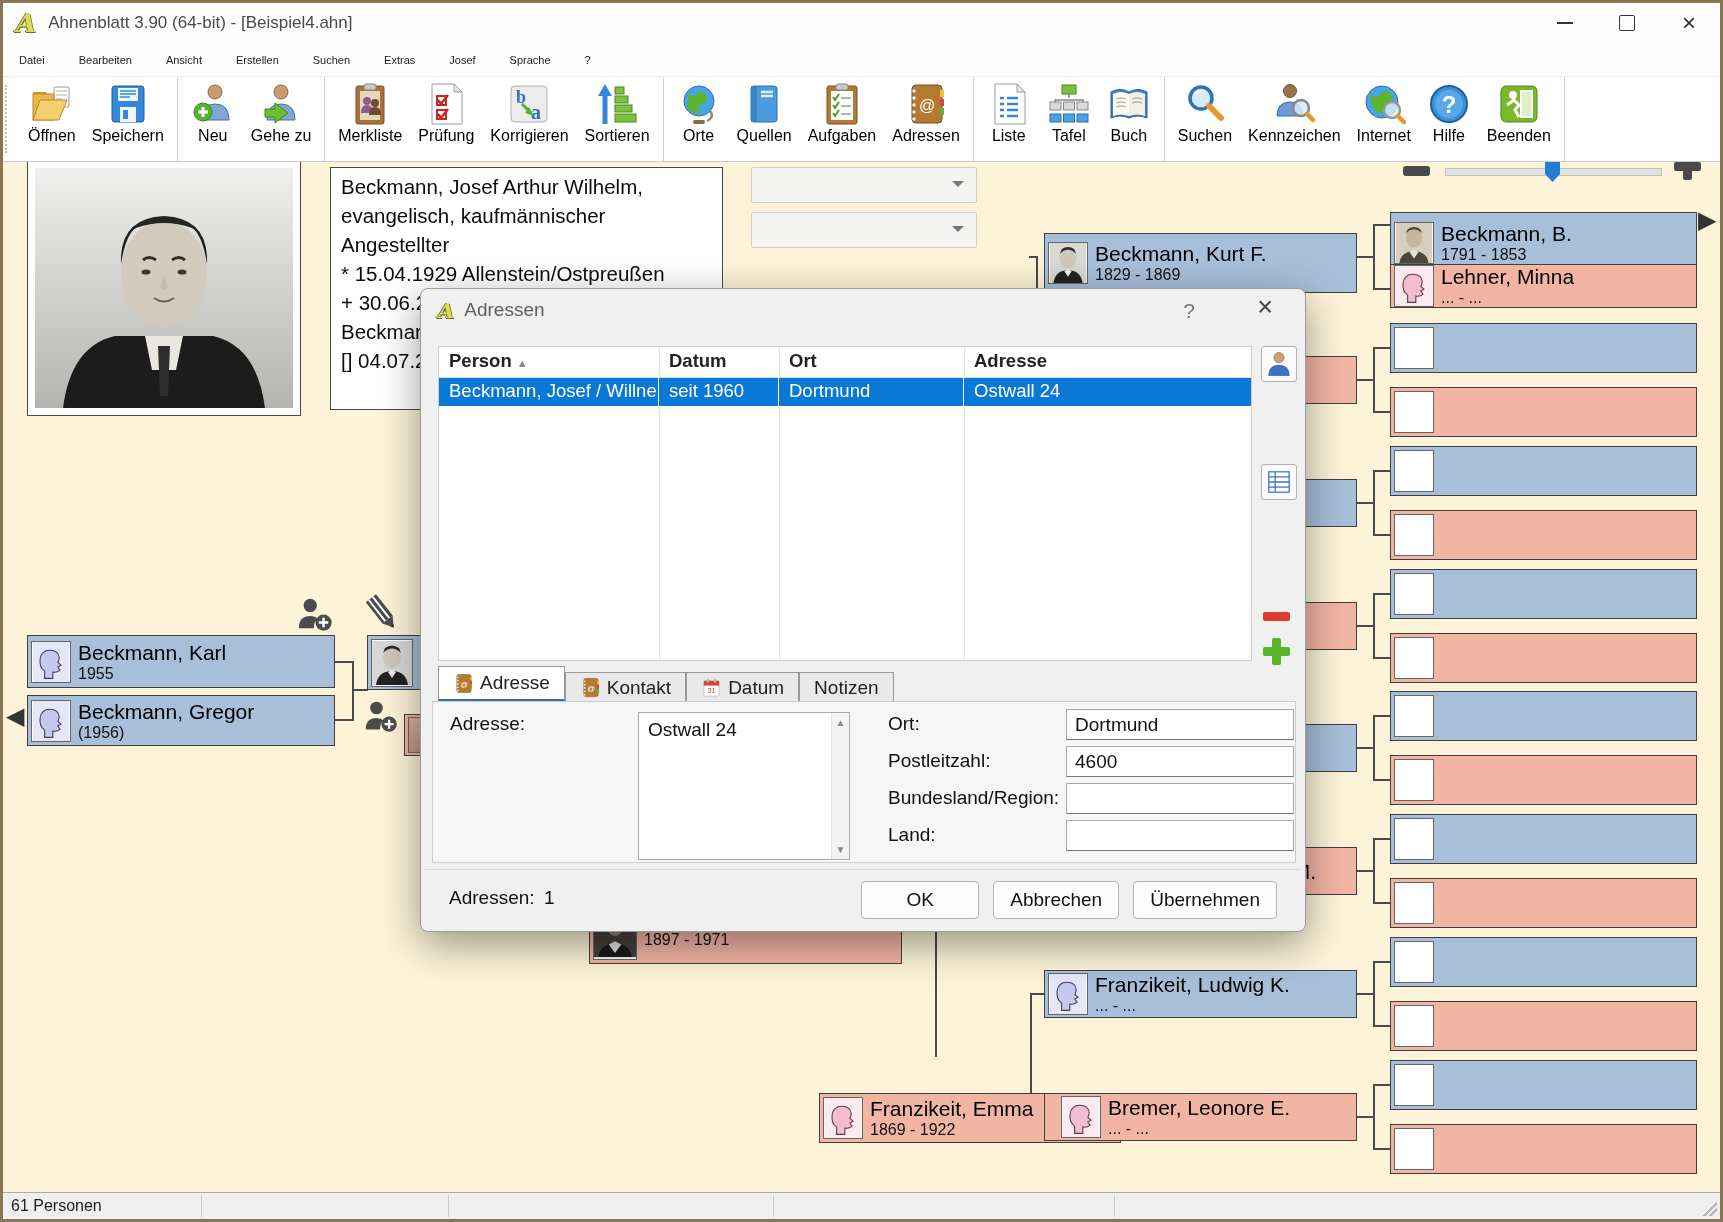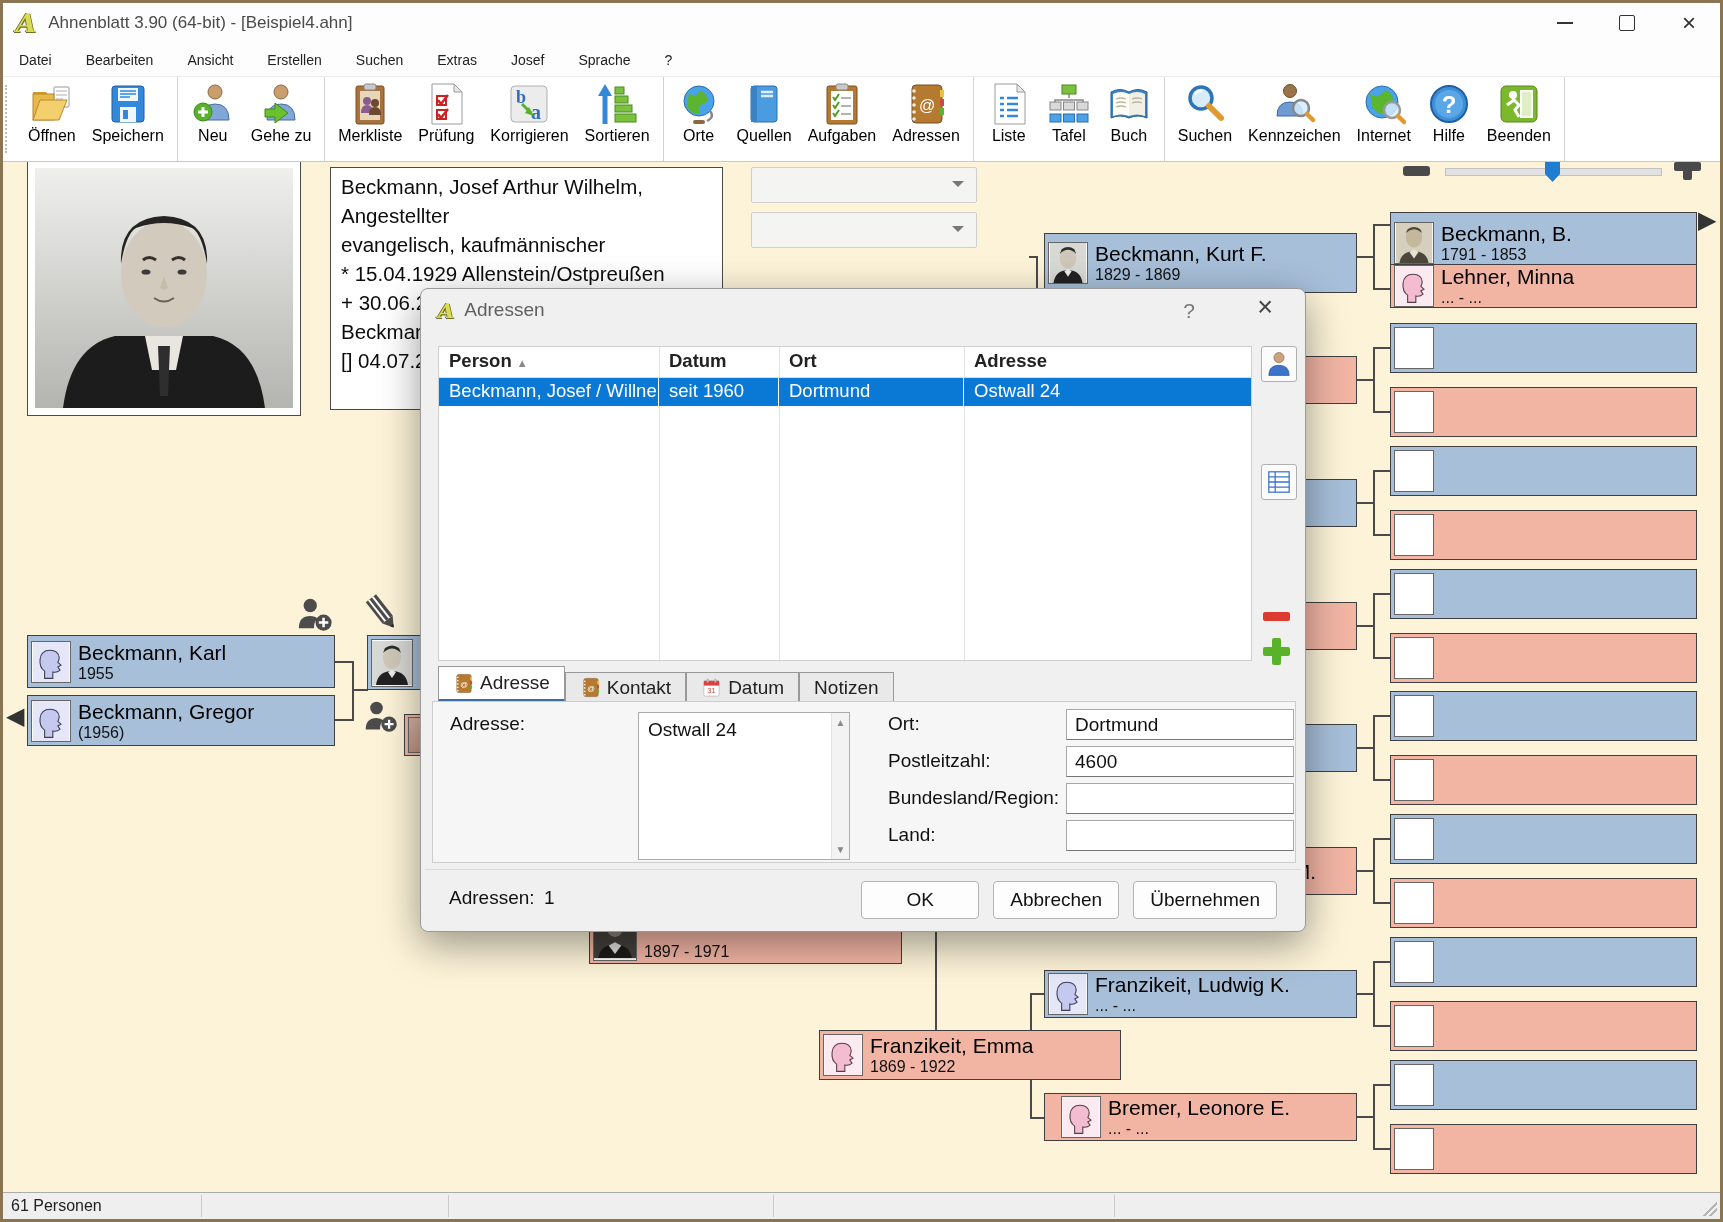--- a/index.html
+++ b/index.html
@@ -12,21 +12,21 @@
     display:flex;align-items:center;}
   .ahn-logo{font-family:"DejaVu Serif",serif;font-style:italic;font-weight:bold;color:#d9dc52;
     text-shadow:1px 1px 0 #6f6f24,-1px 0 0 #6f6f24,0 1px 0 #556;font-size:26px;line-height:1;}
   .title-text{font-size:17px;color:#4a4a4a;margin-left:12px;}
   .win-controls{margin-left:auto;display:flex;align-items:center;height:100%;}
   .win-btn{width:62px;height:100%;display:flex;align-items:center;justify-content:center;color:#333;}
   .min-glyph{width:16px;height:2px;background:#333;}
   .max-glyph{width:14px;height:14px;border:1.6px solid #333;border-radius:2px;}
   .close-glyph{font-size:24px;line-height:1;}
   .menubar{position:absolute;left:3px;top:43px;right:3px;height:33px;background:#fdfdfd;z-index:60;
-    display:flex;align-items:center;gap:34px;padding-left:16px;font-size:14px;color:#222;}
+    display:flex;align-items:center;gap:34px;padding-left:16px;font-size:11px;color:#222;}
   .menu-item{cursor:default;}
   .toolbar{position:absolute;left:3px;top:76px;right:3px;height:84px;background:#fff;z-index:60;
     border-top:1px solid #ececec;border-bottom:1px solid #c9c9c9;display:flex;align-items:stretch;}
   .tb-grip{width:6px;margin:8px 2px;border-left:2px dotted #bbb;}
   .tb-group{display:flex;align-items:stretch;padding:0 5px;}
   .tb-group + .tb-group{border-left:1px solid #d2d2d2;}
   .tb-group:last-child{border-right:1px solid #d2d2d2;}
   .tb-btn{display:flex;flex-direction:column;align-items:center;justify-content:flex-start;
     padding:5px 8px 2px;cursor:default;}
   .tb-icon{width:44px;height:44px;}
@@ -454,22 +454,22 @@
       <ellipse cx="111" cy="104" rx="4.5" ry="2.6" fill="#3a3a3a"></ellipse>
       <ellipse cx="147" cy="104" rx="4.5" ry="2.6" fill="#3a3a3a"></ellipse>
       <path d="M108 92q6-5 13 0M137 92q7-5 13 0" stroke="#33302a" stroke-width="3" fill="none"></path>
       <path d="M119 130q10 7 20 0" stroke="#6b6154" stroke-width="2" fill="none"></path>
       <path d="M129 108l-4 12 4 2 4-2z" fill="#c4bba9"></path>
     </svg>
   </div>
   <div class="info-box">
 
   <div class="info-line">Beckmann, Josef Arthur Wilhelm,</div>
+      <div class="info-line">evangelisch, kaufmännischer</div>
       <div class="info-line">Angestellter</div>
-      <div class="info-line">evangelisch, kaufmännischer</div>
       <div class="info-line">* 15.04.1929 Allenstein/Ostpreußen</div>
       <div class="info-line">+ 30.06.2</div>
       <div class="info-line">Beckmar</div>
       <div class="info-line">[] 04.07.2</div>
     </div>
 
   <div class="dropdown" style="left:751px;top:167px"></div>
   <div class="dropdown" style="left:751px;top:212px"></div>
 
   <div class="tree-box m" style="left:27px;top:635px;width:308px;height:53px">
@@ -539,36 +539,36 @@
     <svg width="36" height="34" viewBox="0 0 40 36">
         <circle cx="15" cy="8" r="7" fill="#4c4c4c"></circle>
         <path d="M3 32q0-13 12-13 5 0 8 3-4 3-4 8v2z" fill="#4c4c4c"></path>
         <circle cx="29" cy="26" r="8.5" fill="#4c4c4c"></circle>
         <path d="M29 21v10M24 26h10" stroke="#fff" stroke-width="2.6"></path>
       </svg>
   </div>
   <div class="nav-arrow" style="left:6px;top:702px">◀</div>
   <div class="nav-arrow" style="left:1698px;top:206px">▶</div>
 
-  <div class="tree-box f" style="left:589px;top:905px;width:313px;height:59px;align-items:flex-end">
+  <div class="tree-box f" style="left:589px;top:905px;width:313px;height:59px;align-items:flex-start">
     <span class="thumb" style="width:42px;height:50px">
         <svg viewBox="0 0 40 44">
           <rect width="40" height="44" fill="#45413c"></rect>
           <ellipse cx="20" cy="14" rx="8" ry="10" fill="#8a8176"></ellipse>
           <path d="M4 44q2-13 16-13t16 13z" fill="#1d1b19"></path>
           <path d="M14 32l6 8 6-8-6-3z" fill="#ddd"></path>
         </svg>
       </span>
     <span>
         <div style="height:23px"></div>
           <div class="bx-years">1897 - 1971</div>
       </span>
   </div>
 
-  <div class="tree-box f" style="left:819px;top:1030px;width:302px;height:50px">
+  <div class="tree-box f" style="left:819px;top:1093px;width:302px;height:50px">
     <span class="thumb">
         <svg viewBox="0 0 40 44">
           <rect width="40" height="44" fill="#fceaf1"></rect>
           <path d="M13 40v-8q-6-4-5-13 1-10 11-10 9 0 10 8 0 3-1.5 5.5l3.5 3-3.5 2 2.5 3.5q-3.5 3-8 2v7z" fill="#f3bcd0" stroke="#5a3d4a" stroke-width="1.2"></path>
         </svg>
       </span>
     <span>
         <div class="bx-name">Franzikeit, Emma</div>
           <div class="bx-years">1869 - 1922</div>
       </span>

